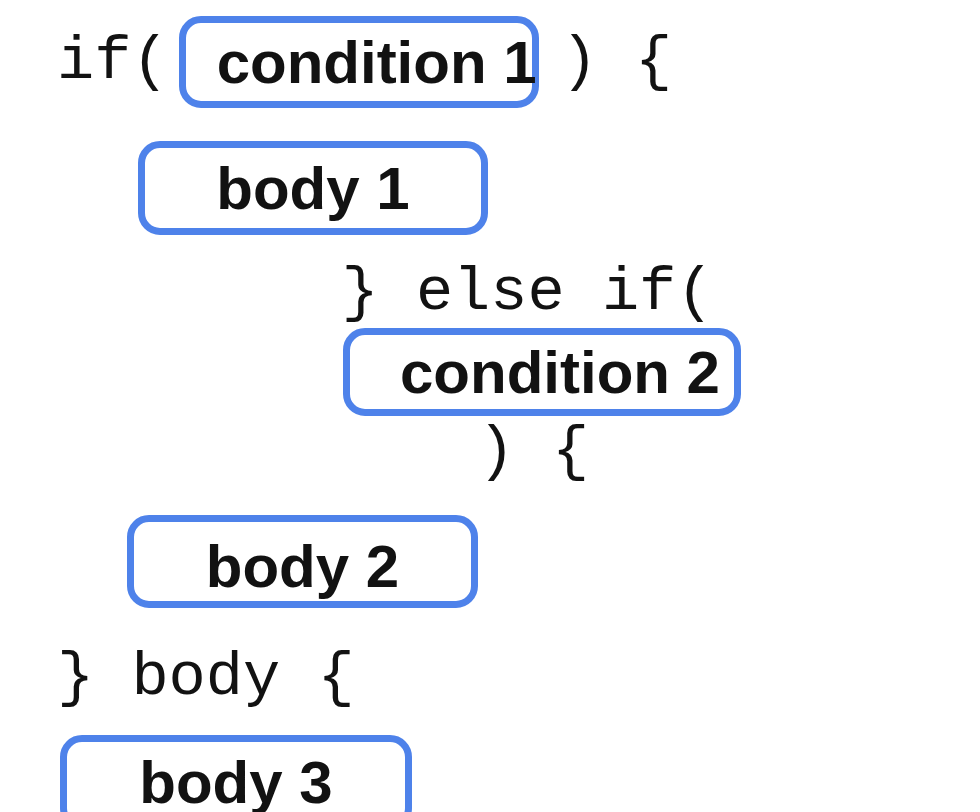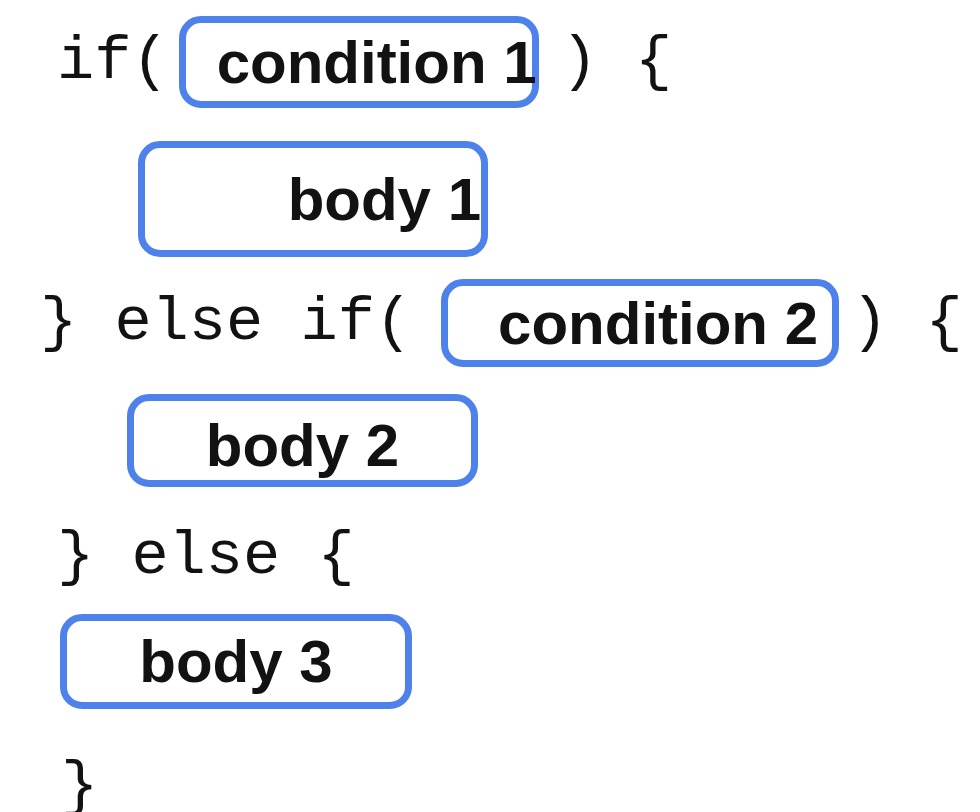--- a/index.html
+++ b/index.html
@@ -41,28 +41,28 @@
     font-weight: 700;
     font-size: 60px;
     color: var(--text);
     white-space: pre;
   }
   .chip.cond { padding-left: 36px; } 
 
   
   .row-if        { margin: 16px 0 0 57px; }
   .row-body1     { margin: 33px 0 0 138px; }
-  .row-elseif    { margin: 22px 0 0 40px; }
+  .row-elseif    { margin: 22px 0 0 75px; flex-direction: column; }
   .row-body2     { margin: 27px 0 0 127px; }
   .row-else      { margin: 34px 0 0 57px; }
   .row-body3     { margin: 22px 0 0 60px; }
   .row-close     { margin: 42px 0 0 61px; }
 
   .box-cond1 { width: 360px; height: 92px; margin-left: 10px; }
-  .box-body1 { width: 350px; height: 116px; justify-content: flex-end; }
+  .box-body1 { width: 350px; height: 94px; }
   .box-cond2 { width: 398px; height: 88px; margin-left: 29px; }
   .box-body2 { width: 351px; height: 93px; align-items: flex-end; }
   .box-body3 { width: 352px; height: 95px; }
 
   .suffix-1 { margin-left: 22px; }
   .suffix-2 { margin-left: 12px; }
 </style>
 </head>
 <body>
 
@@ -90,21 +90,21 @@
     <span class="code suffix-2">) {</span>
   </div>
 
   <div class="row row-body2">
     <div class="chip box-body2">
       <span class="label">body 2</span>
     </div>
   </div>
 
   <div class="row row-else">
-    <span class="code">} else {</span>
+    <span class="code">} body {</span>
   </div>
 
   <div class="row row-body3">
     <div class="chip box-body3">
       <span class="label">body 3</span>
     </div>
   </div>
 
   <div class="row row-close">
     <span class="code">}</span>

